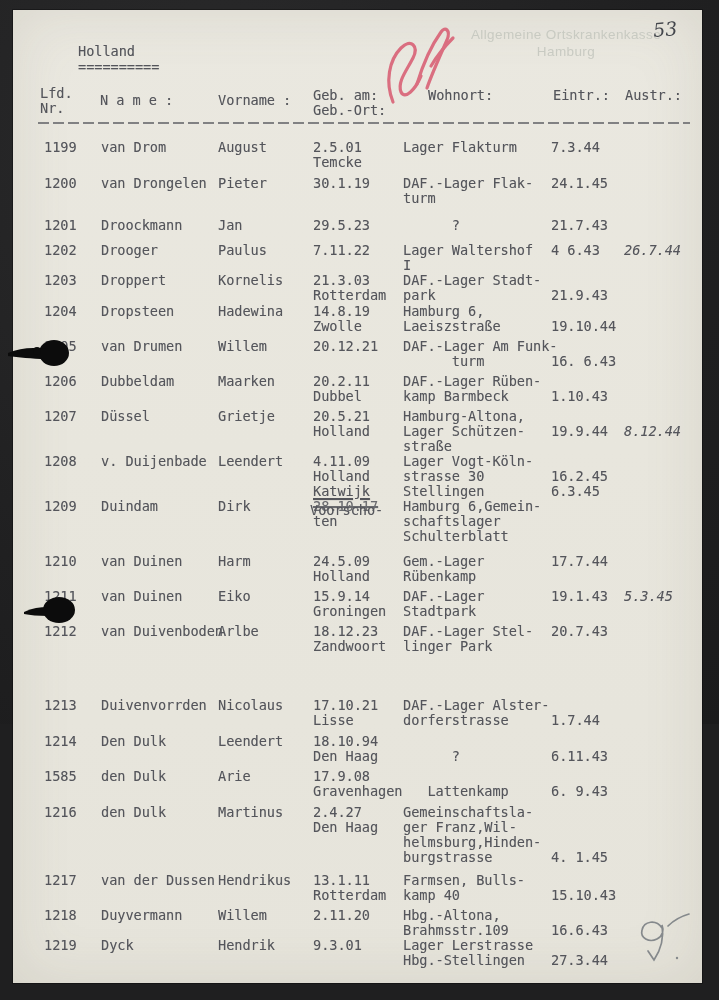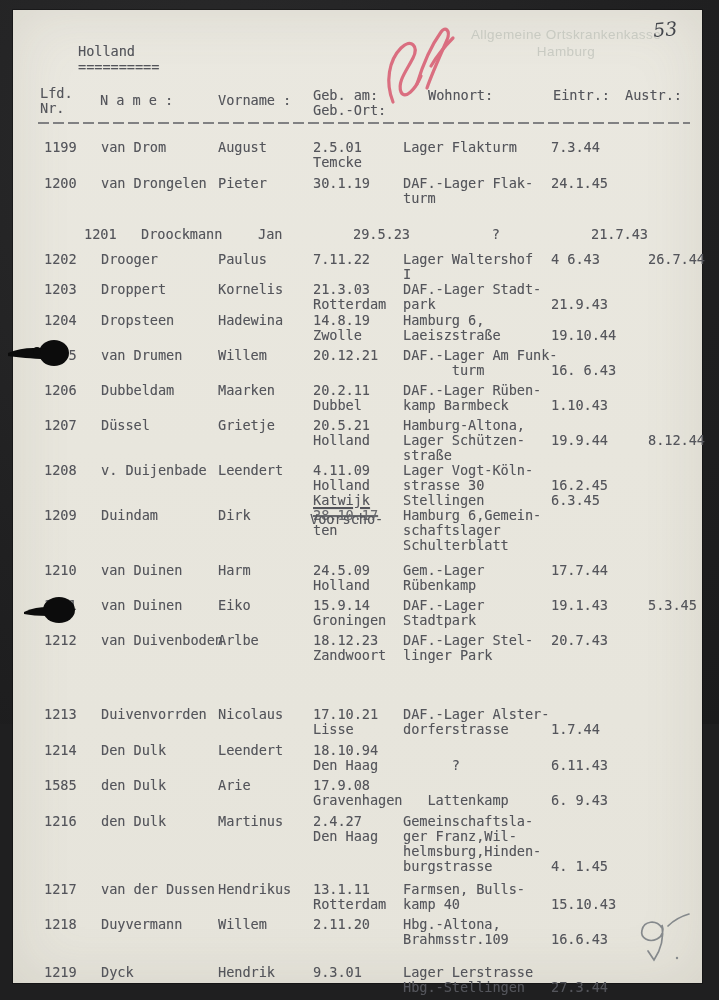--- a/index.html
+++ b/index.html
@@ -30,21 +30,21 @@
     font-family:"Liberation Sans",sans-serif;font-size:13.5px;line-height:17px;
     color:#c8cac2;letter-spacing:.4px;}
   .page-number{position:absolute;z-index:3;left:653px;top:18px;
     font-family:"DejaVu Serif",serif;font-style:italic;font-size:19px;color:#43464c;
     transform:rotate(-5deg);}
   .rows{position:absolute;z-index:3;left:0;top:140px;width:719px;}
   .row{position:relative;}
   .cell{position:absolute;top:0;}
   .col-nr{left:44px;} .col-name{left:101px;} .col-vorname{left:218px;}
   .col-geb{left:313px;} .col-wohnort{left:403px;} .col-eintr{left:551px;}
-  .col-austr{left:648px;}
+  .col-austr{left:624px;font-style:italic;}
   .underline{text-decoration:underline;text-underline-offset:2px;text-decoration-thickness:1.5px;}
   .overstrike{position:relative;display:inline-block;}
   .ov-base{display:inline-block;text-decoration:line-through;text-decoration-thickness:1.5px;opacity:.85;}
   .ov-top{position:absolute;left:-3px;top:4px;}
   svg{position:absolute;z-index:4;display:block;}
 </style>
 </head>
 <body>
 
 <div class="scan">
@@ -89,36 +89,36 @@
         <div class="cell tw col-vorname">August
 </div>
         <div class="cell tw col-geb">2.5.01
 Temcke
 </div>
         <div class="cell tw col-wohnort">Lager Flakturm
 </div>
         <div class="cell tw col-eintr">7.3.44
 </div>
       </div>
-      <div class="row" style="height: 30px; margin-bottom: 21px;">
+      <div class="row" style="height: 30px; margin-bottom: 12px;">
         <div class="cell tw col-nr">1200
 </div>
         <div class="cell tw col-name">van Drongelen
 </div>
         <div class="cell tw col-vorname">Pieter
 </div>
         <div class="cell tw col-geb">30.1.19
 </div>
         <div class="cell tw col-wohnort">DAF.-Lager Flak-
 turm
 </div>
         <div class="cell tw col-eintr">24.1.45
 </div>
       </div>
-      <div class="row" style="height: 15px; margin-bottom: 10px; margin-left: 40px;">
+      <div class="row" style="height: 15px; margin-bottom: 10px;">
         <div class="cell tw col-nr">1201
 </div>
         <div class="cell tw col-name">Droockmann
 </div>
         <div class="cell tw col-vorname">Jan
 </div>
         <div class="cell tw col-geb">29.5.23
 </div>
         <div class="cell tw col-wohnort">      ?
 </div>
@@ -401,21 +401,21 @@
         <div class="cell tw col-geb">13.1.11
 Rotterdam
 </div>
         <div class="cell tw col-wohnort">Farmsen, Bulls-
 kamp 40
 </div>
         <div class="cell tw col-eintr">
 15.10.43
 </div>
       </div>
-      <div class="row" style="height: 30px; margin-bottom: 18px;">
+      <div class="row" style="height: 30px; margin-bottom: 0;">
         <div class="cell tw col-nr">1218
 </div>
         <div class="cell tw col-name">Duyvermann
 </div>
         <div class="cell tw col-vorname">Willem
 </div>
         <div class="cell tw col-geb">2.11.20
 </div>
         <div class="cell tw col-wohnort">Hbg.-Altona,
 Brahmsstr.109

